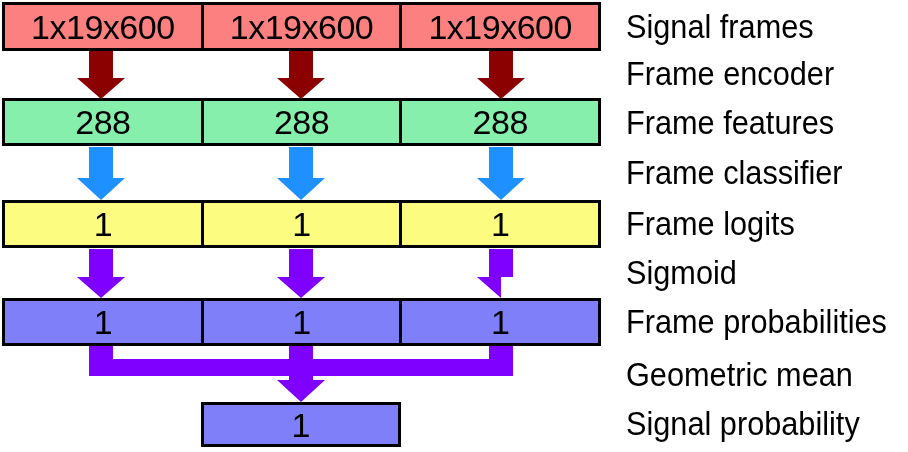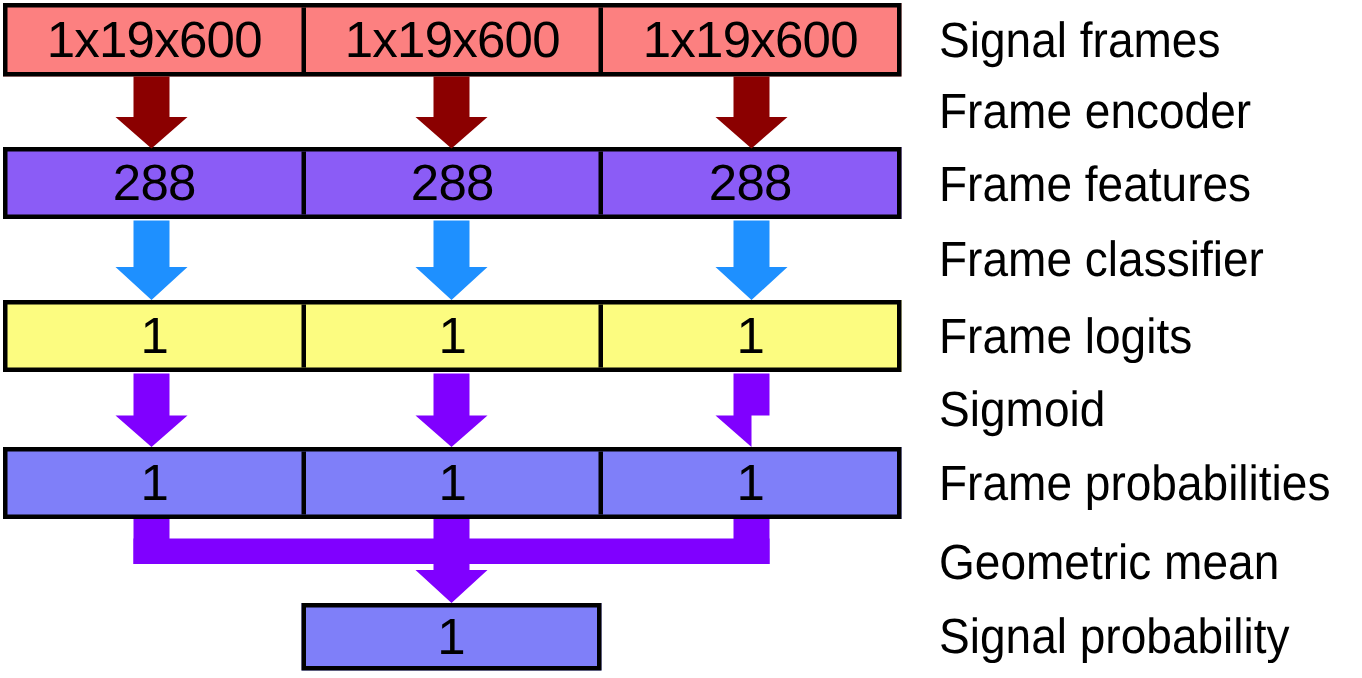--- a/index.html
+++ b/index.html
@@ -75,21 +75,21 @@
 <body>
 
 <div id="diagram">
 
   <div class="stage-row" style="left:2px; top:2px; width:599px; height:49px; background:#FC8080;">
     <div class="cell">1x19x600</div>
     <div class="cell">1x19x600</div>
     <div class="cell">1x19x600</div>
   </div>
 
-  <div class="stage-row" style="left:2px; top:98px; width:599px; height:48px; background:#8b5cf6;">
+  <div class="stage-row" style="left:2px; top:98px; width:599px; height:48px; background:#86efac;">
     <div class="cell">288</div>
     <div class="cell">288</div>
     <div class="cell">288</div>
   </div>
 
   <div class="stage-row" style="left:2px; top:200px; width:599px; height:48px; background:#FCFC80;">
     <div class="cell">1</div>
     <div class="cell">1</div>
     <div class="cell">1</div>
   </div>

